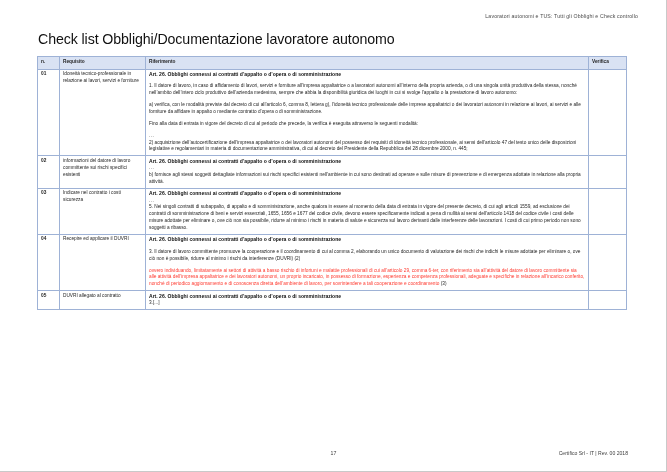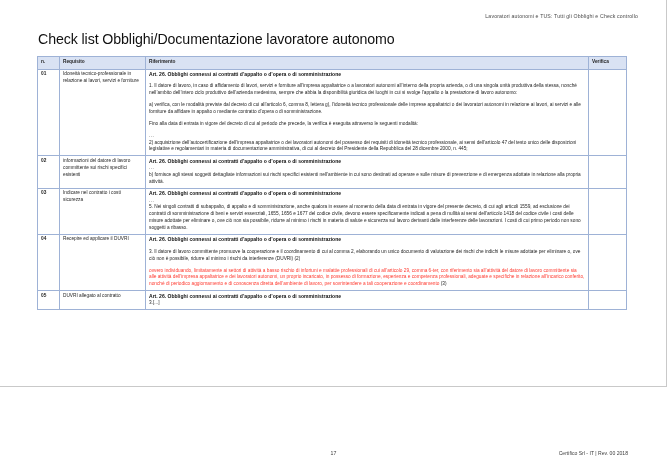--- a/index.html
+++ b/index.html
@@ -10,21 +10,21 @@
   body {
     width: 667px;
     height: 472px;
     overflow: hidden;
     font-family: "Liberation Sans", sans-serif;
     color: #1a1a1a;
   }
   #page {
     position: relative;
     width: 667px;
-    height: 387px;
+    height: 472px;
     box-sizing: border-box;
     background: #ffffff;
     border: 1px solid #c9c9c9;
     border-top: none;
     border-left: none;
   }
   .doc-header {
     position: absolute;
     top: 13px;
     right: 28px;

